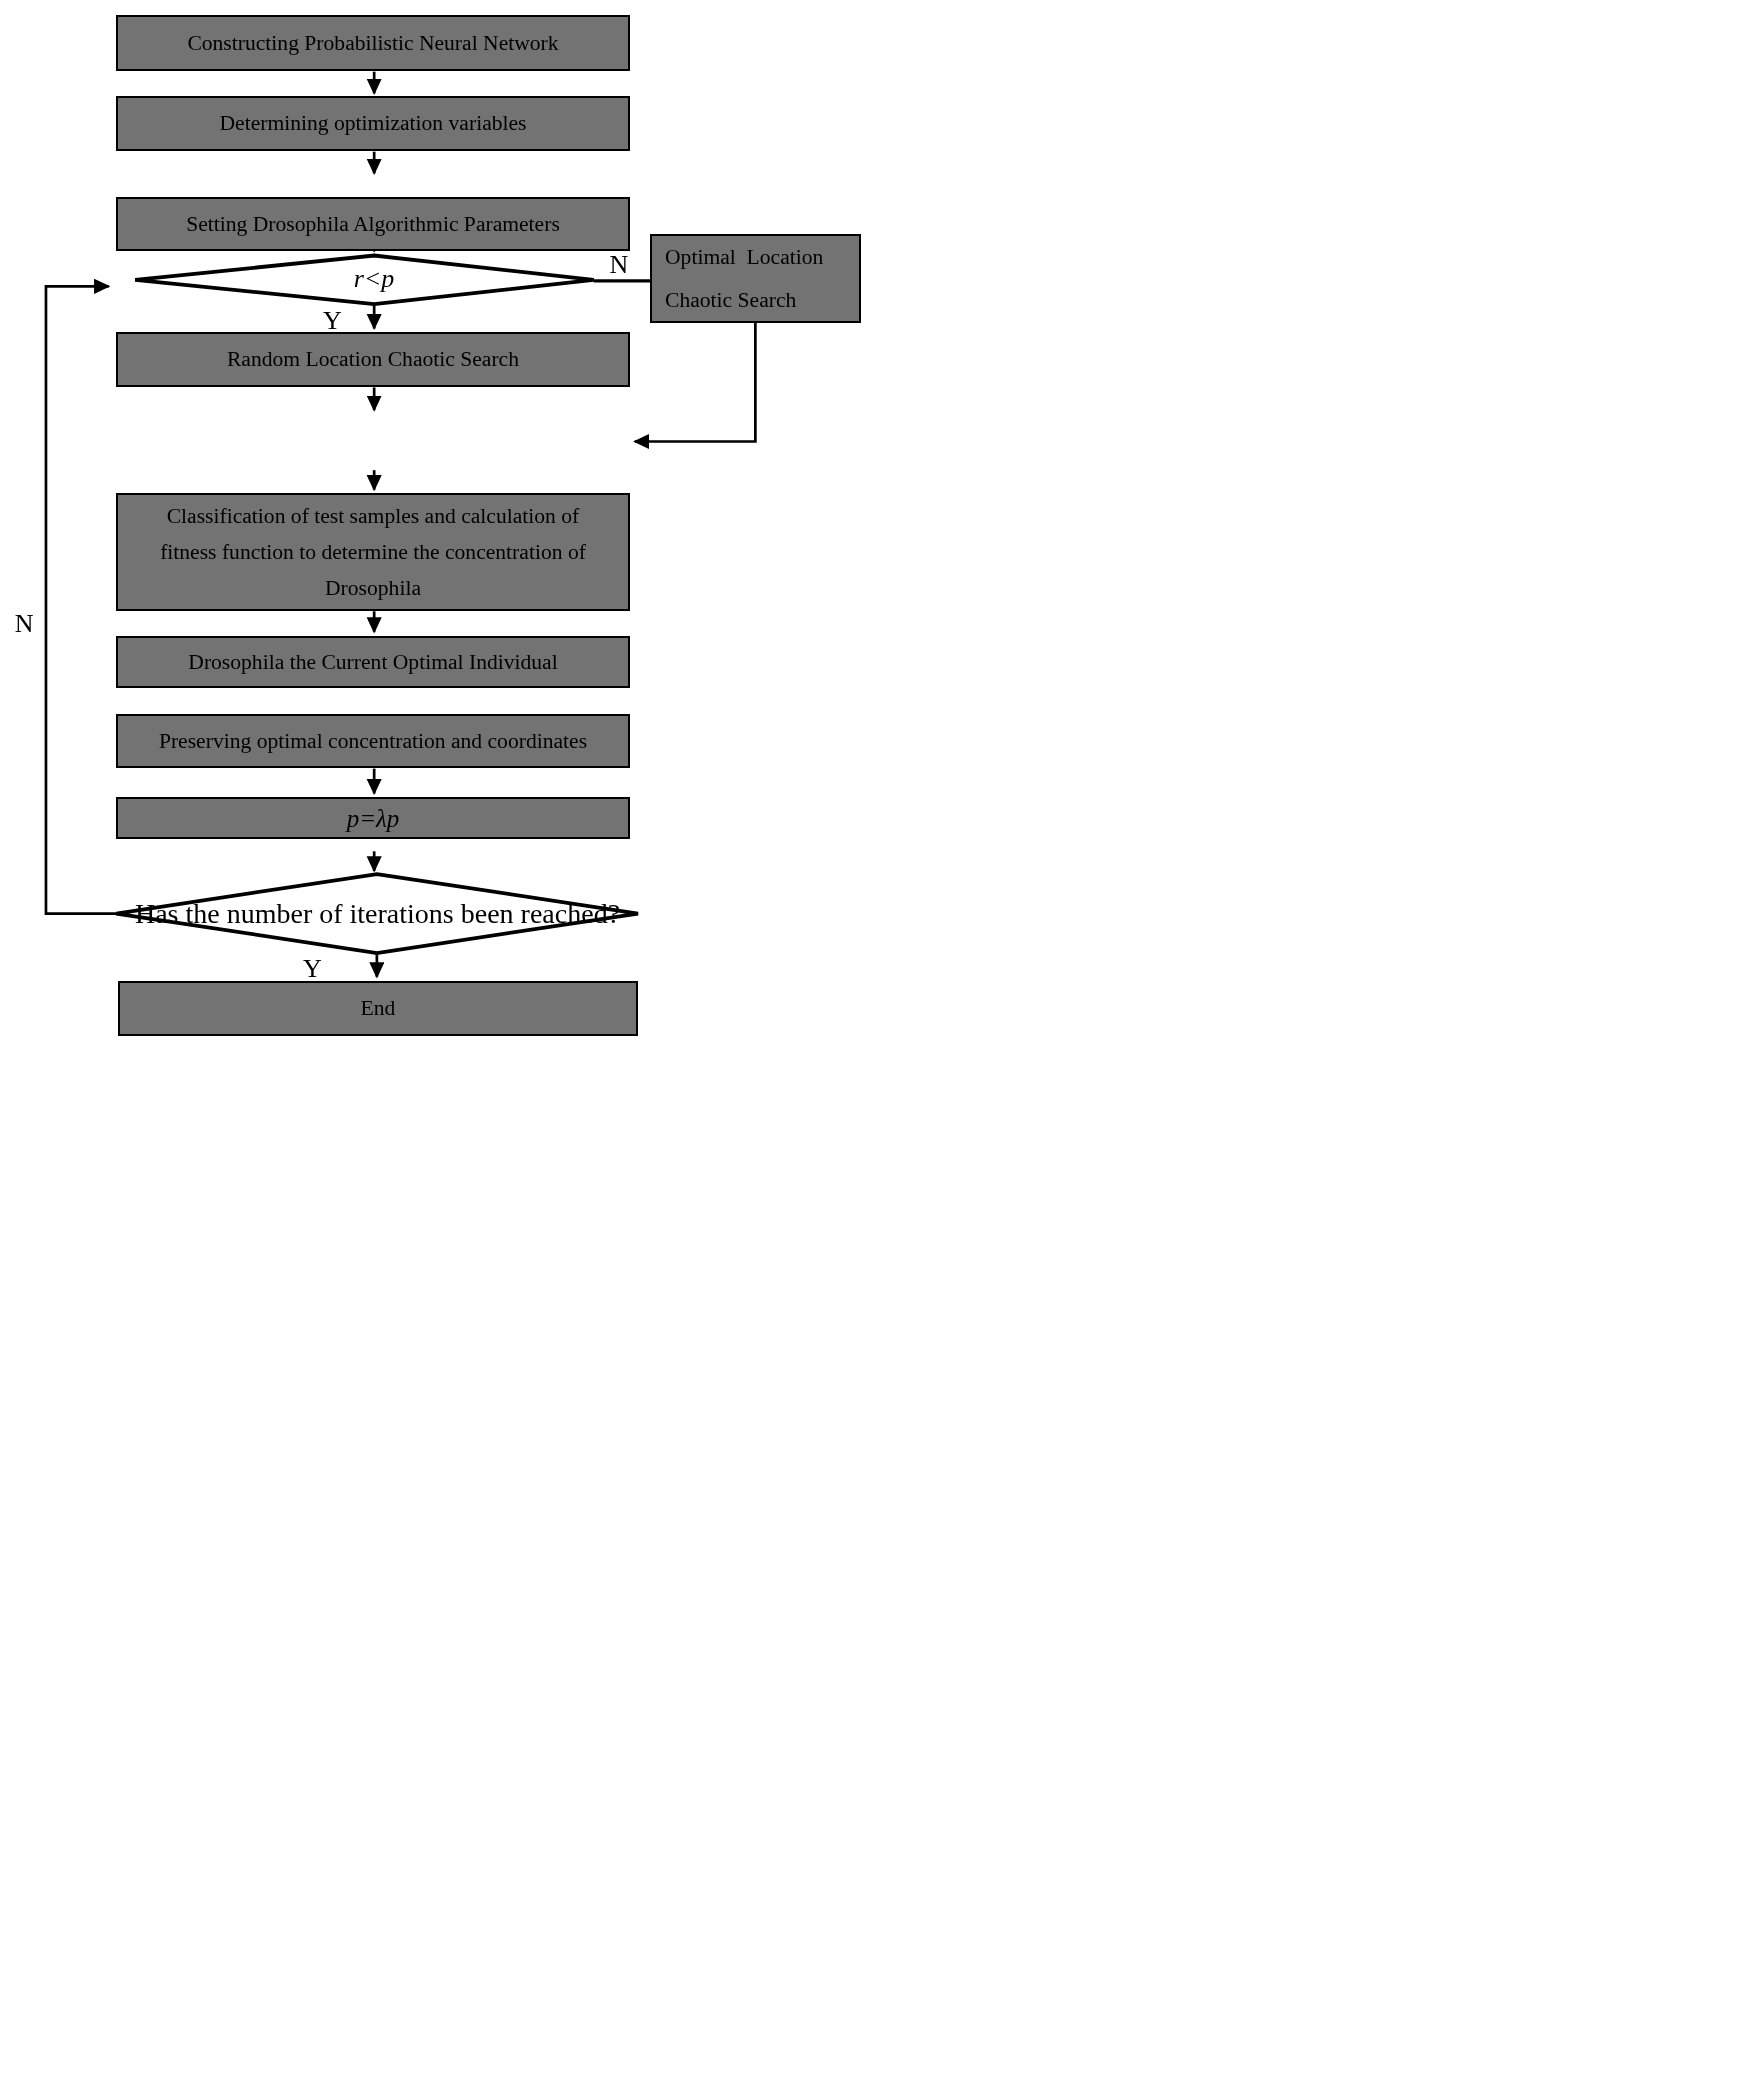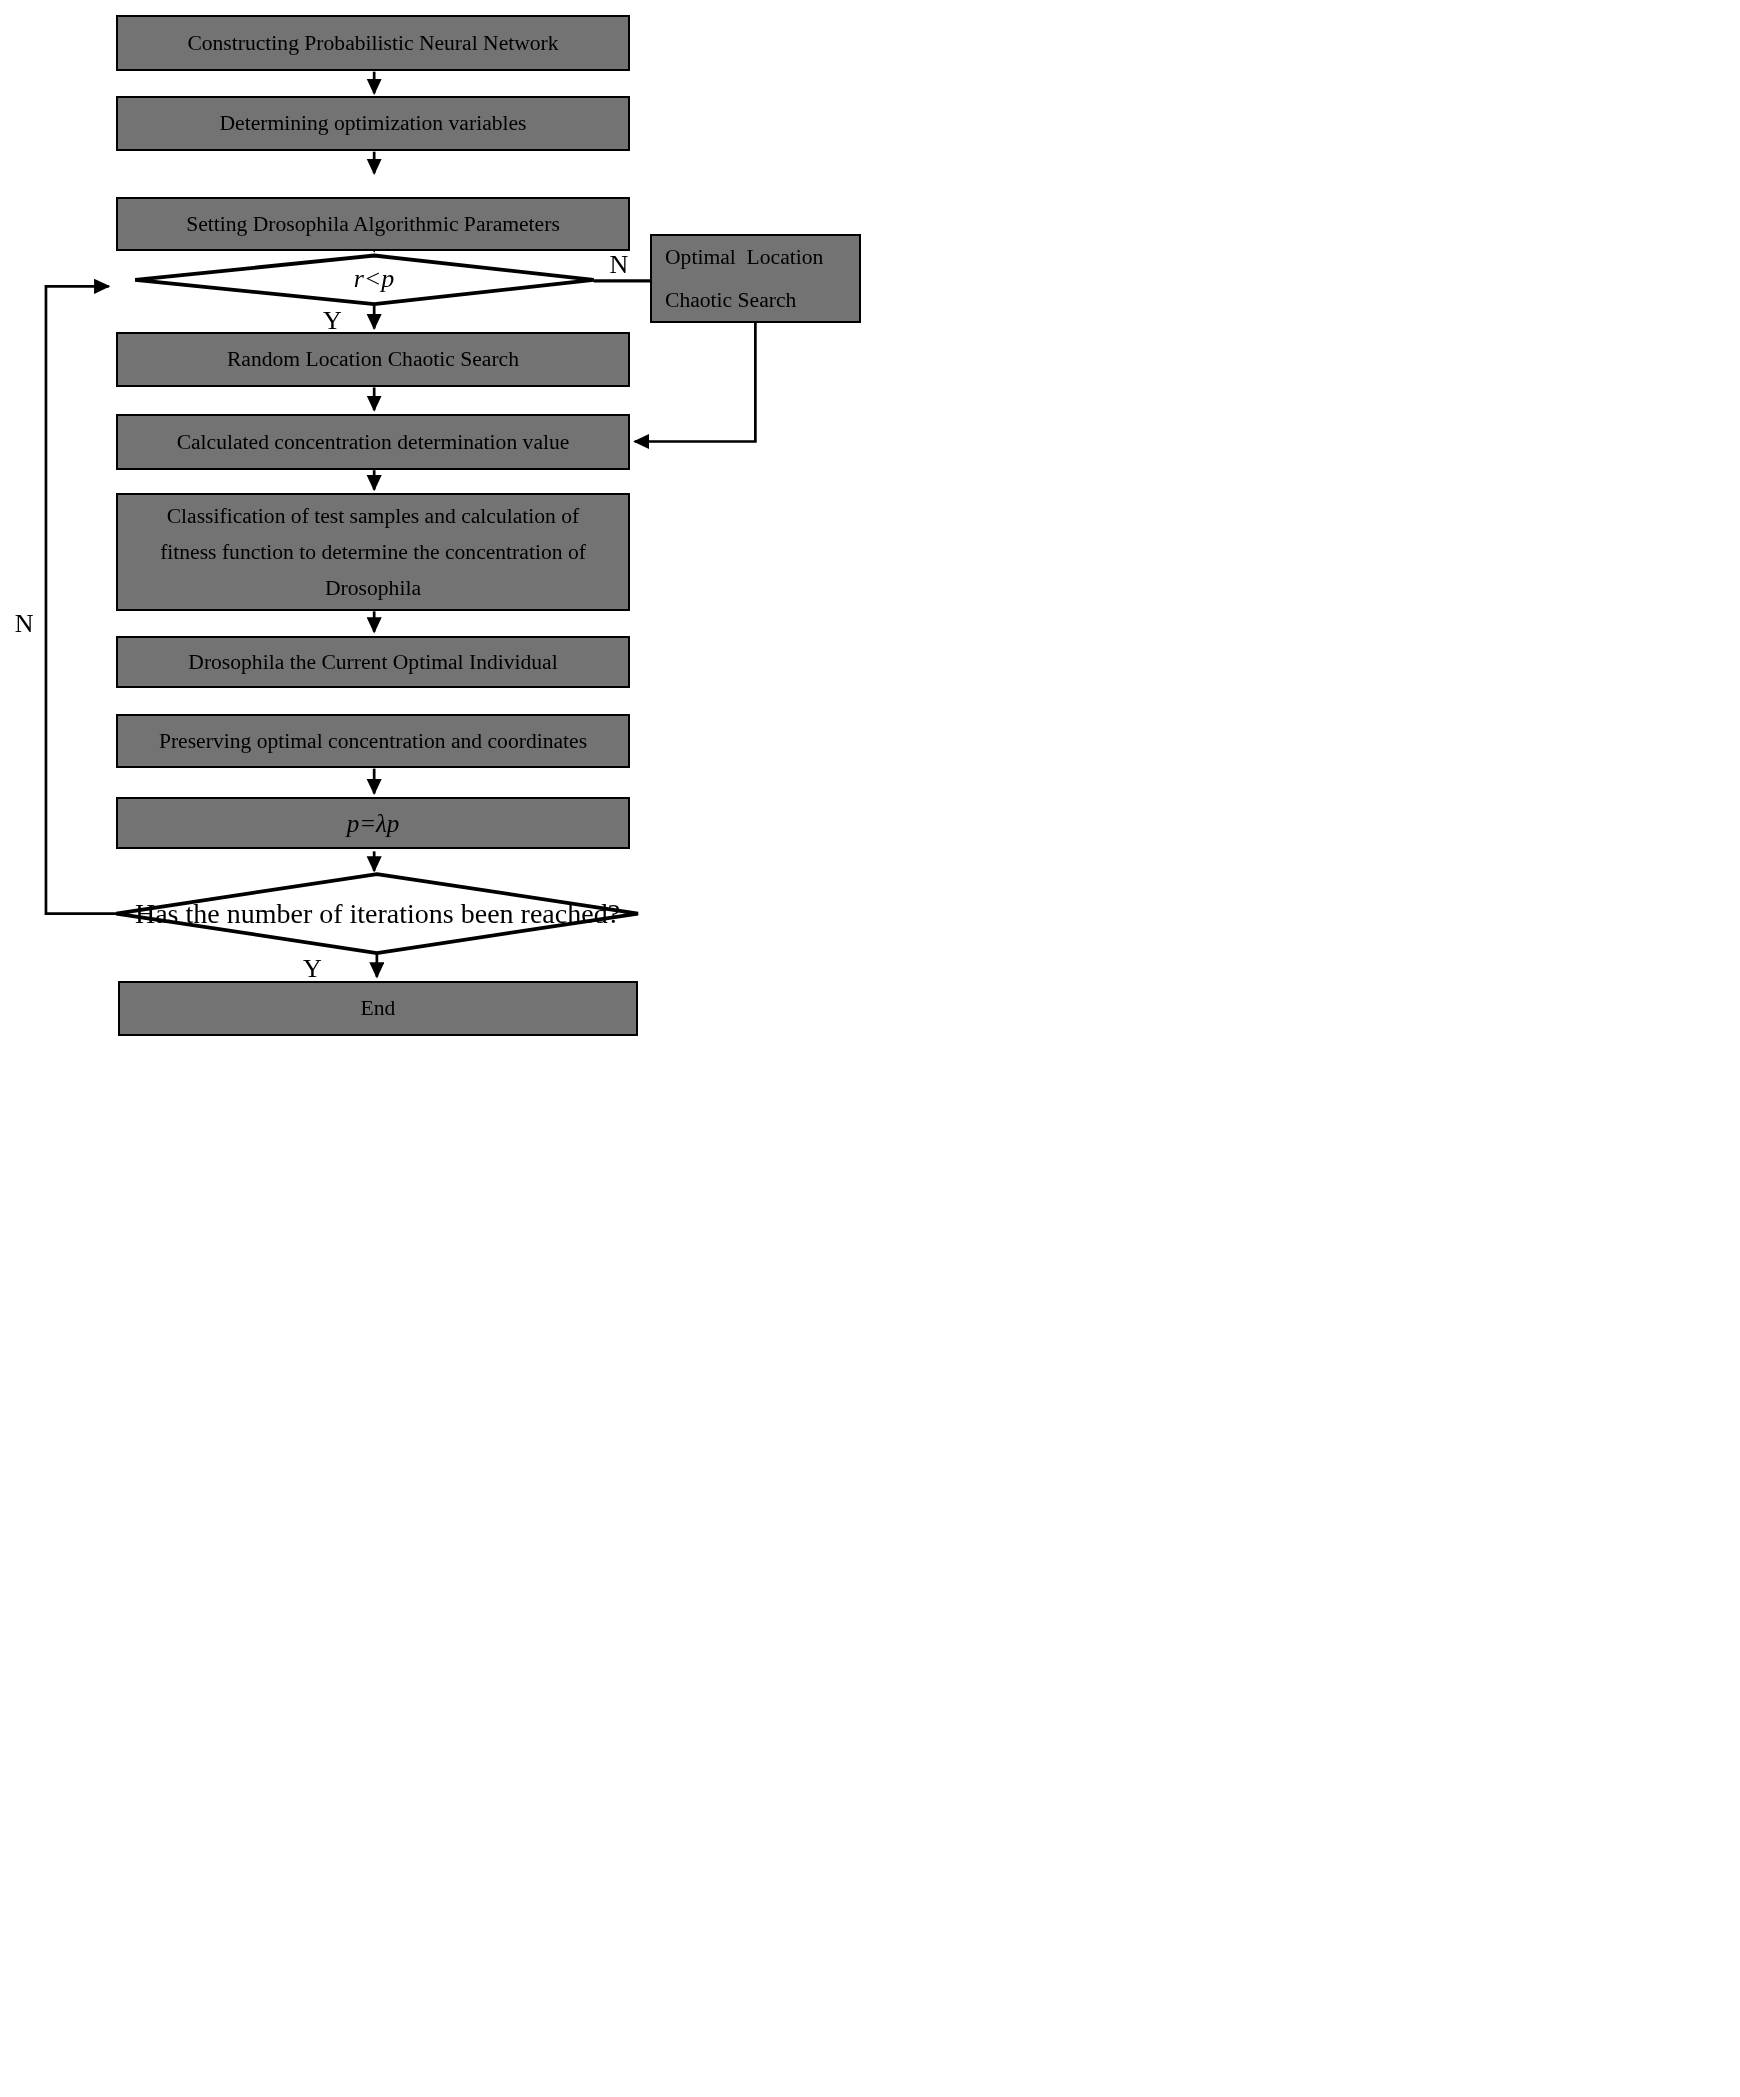--- a/index.html
+++ b/index.html
@@ -39,21 +39,21 @@
   }
   .node .nline { white-space: pre; }
   .box-constructing        { left: 116px; top: 15px;   width: 514px; height: 56px; }
   .box-determining         { left: 116px; top: 96px;  width: 514px; height: 55px; }
   .box-setting             { left: 116px; top: 176px;  width: 514px; height: 54px; margin-top: 21px;  }
   .box-random              { left: 116px; top: 332px;  width: 514px; height: 55px; }
   .box-calculated          { left: 116px; top: 414px;  width: 514px; height: 56px; }
   .box-classification      { left: 116px; top: 493px;  width: 514px; height: 118px; line-height: 36px; }
   .box-preserving-individual    { left: 116px; top: 636px; width: 514px; height: 52px; }
   .box-preserving-concentration { left: 116px; top: 714px; width: 514px; height: 54px; }
-  .box-update-p            { left: 116px; top: 797px; width: 514px; height: 52px; font-style: italic; font-size: 25px; }
+  .box-update-p            { left: 116px; top: 797px; width: 514px; height: 42px; font-style: italic; font-size: 25px; }
   .box-end                 { left: 118px; top: 981px; width: 520px; height: 55px; }
   .box-optimal             { left: 650px; top: 234px; width: 211px; height: 89px; line-height: 38px; align-items: flex-start; text-align: left; padding: 0 13px; justify-content: center; gap: 4.3px; }
 
   .diamond-label {
     position: absolute;
     display: flex;
     align-items: center;
     justify-content: center;
     text-align: center;
     background: transparent;
@@ -122,23 +122,20 @@
 
   <div class="node box-optimal">
     <div class="nline">Optimal  Location</div>
     <div class="nline">Chaotic Search</div>
   </div>
 
   <div class="node box-random">
     <div class="nline">Random Location Chaotic Search</div>
   </div>
 
-  <div class="node box-calculated">
-    <div class="nline">Calculated concentration determination value</div>
-  </div>
 
   <div class="node box-classification">
     <div class="nline">Classification of test samples and calculation of</div>
     <div class="nline">fitness function to determine the concentration of</div>
     <div class="nline">Drosophila</div>
   </div>
 
   <div class="node box-preserving-individual">
     <div class="nline">Drosophila the Current Optimal Individual</div>
   </div>

